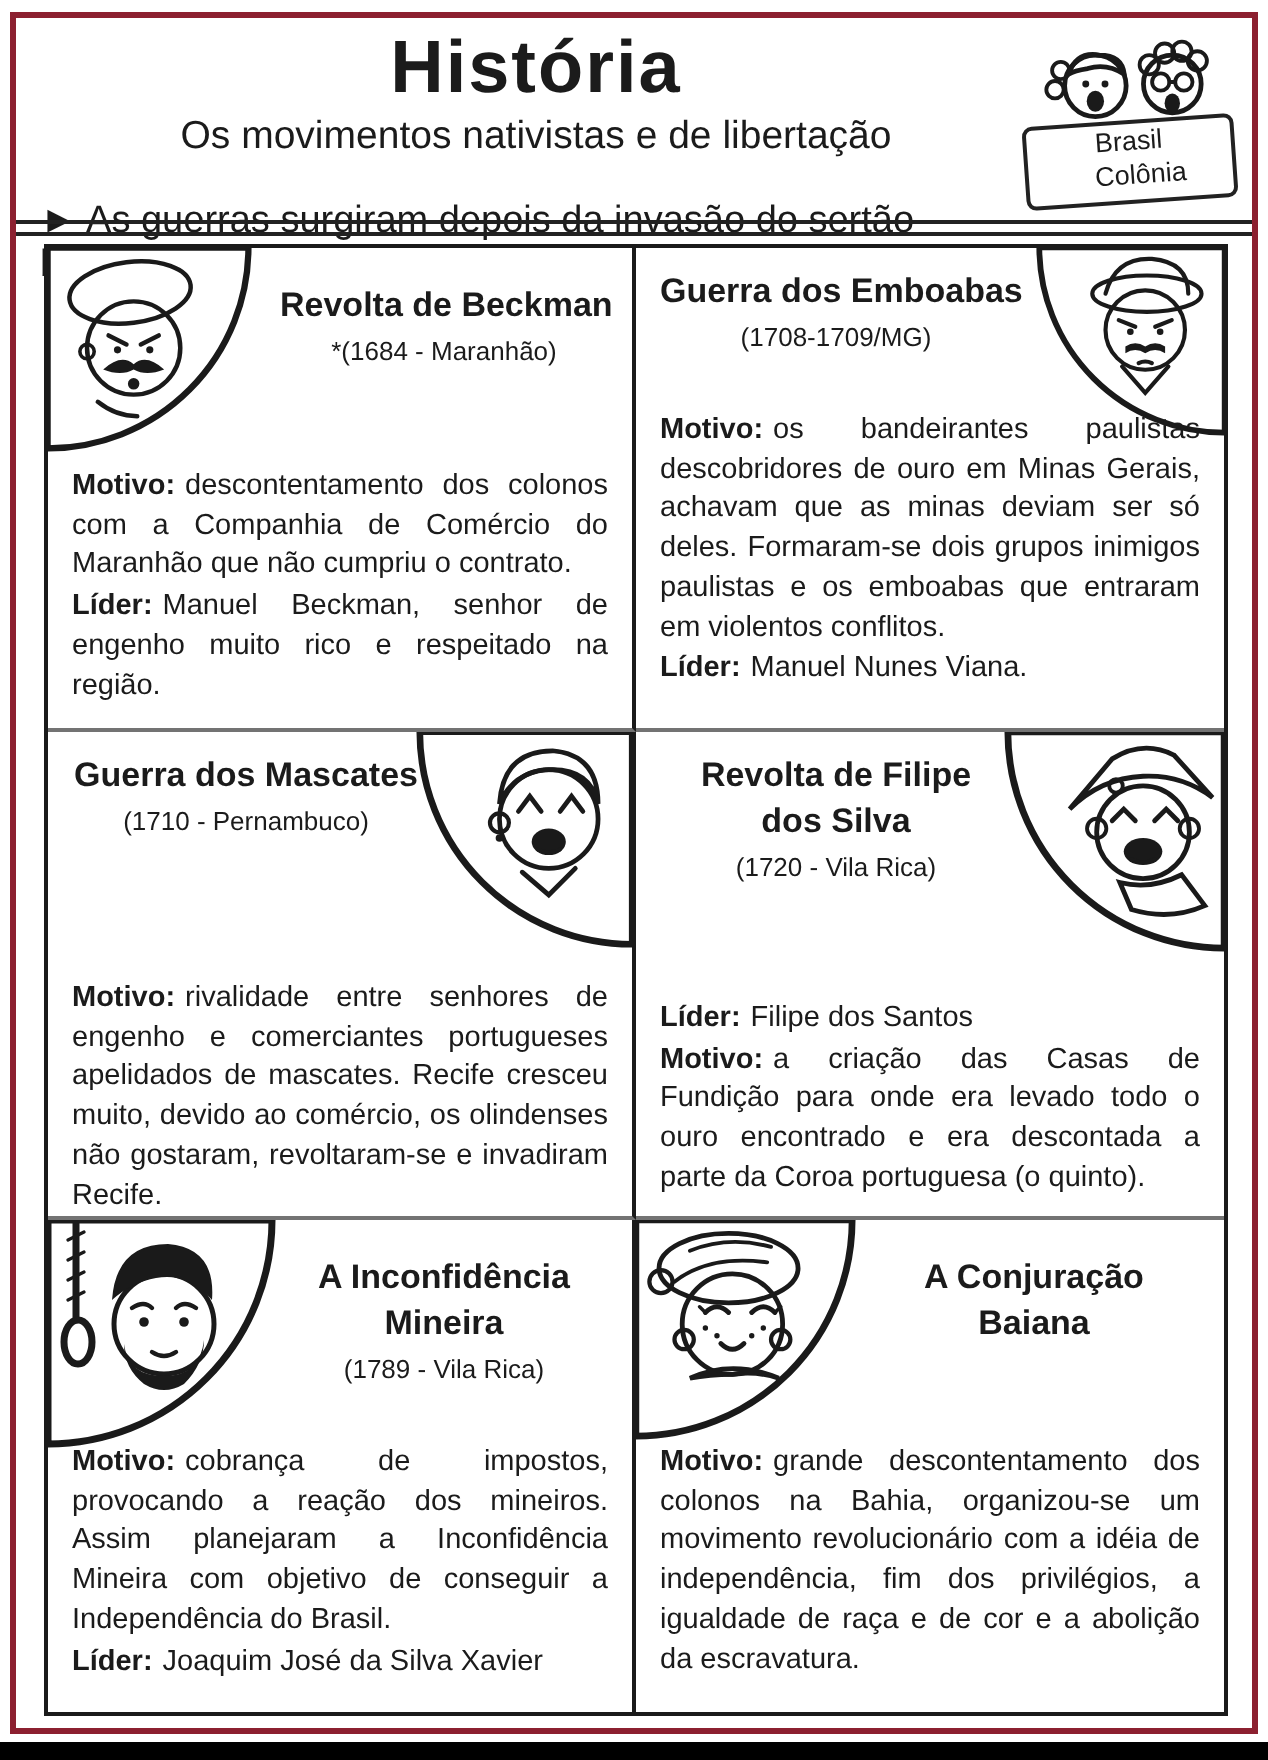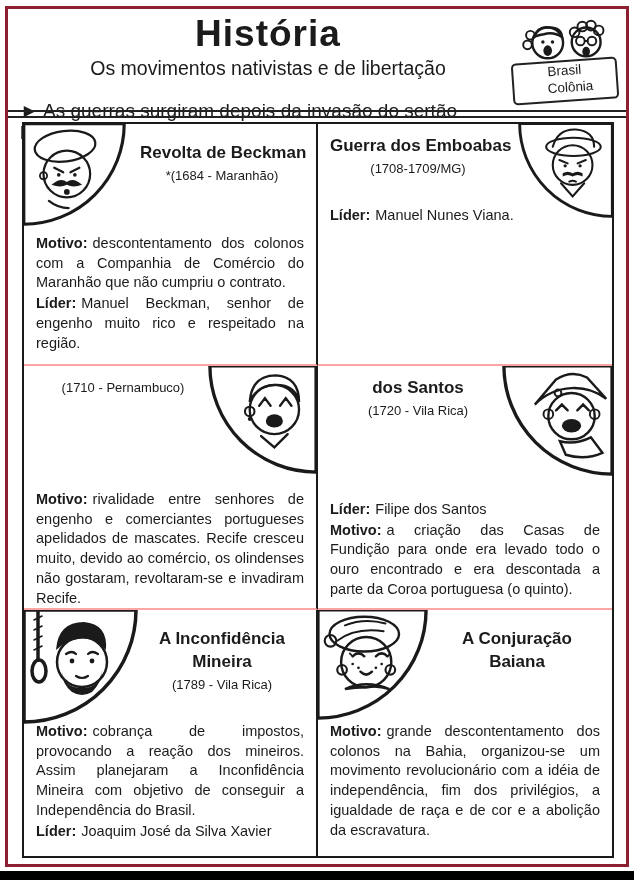--- a/index.html
+++ b/index.html
@@ -25,21 +25,21 @@
   .scroll-box div:last-child { transform:translateX(5px); }
 
   .double-rule { position:absolute; top:110px; left:8px; right:8px; height:4px;
     border-top:2.5px solid #222; border-bottom:2.5px solid #222; }
 
   
   .grid { position:absolute; left:22px; top:122px; width:588px; height:732px;
     border:2px solid #1a1a1a; display:grid;
     grid-template-columns:1fr 1fr; grid-template-rows:242px 244px 1fr; background:#fff; }
   .cell { position:relative; padding:6px 12px 4px; overflow:hidden;
-    border-right:2px solid #1a1a1a; border-bottom:2px solid #fca5a5; }
+    border-right:2px solid #1a1a1a; border-bottom:2px solid #737373; }
   .cell.col2 { border-right:none; }
   .cell.row3 { border-bottom:none; }
 
   .corner-art { position:absolute; top:-2px; z-index:0; }
   .corner-art.tl { left:-2px; } .corner-art.tr { right:-2px; }
 
   .titles { position:relative; z-index:1; text-align:center; }
   .img-left  .titles { margin-left:104px; padding-top:12px; }
   .img-right .titles { margin-right:94px; padding-top:5px; }
   .t-main { font-weight:bold; font-size:17px; line-height:1.35; display:block; white-space:nowrap; }
@@ -138,38 +138,40 @@
         <path class="ln" d="M62,72 Q66,70 70,72" stroke-width="2.5"></path>
         <path class="ln" d="M52,74 L66,90 L80,74" stroke-width="2.5" fill="#fff"></path>
       </svg>
       <div class="head h-c2">
         <div class="titles">
           <span class="t-main">Guerra dos Emboabas</span>
           <span class="t-date">(1708-1709/MG)</span>
         </div>
       </div>
       <div class="body">
+        <p><span class="lbl">Motivo:</span><span>os bandeirantes paulistas descobridores de ouro em Minas Gerais, achavam que as minas deviam ser só deles. Formaram-se dois grupos inimigos paulistas e os emboabas que entraram em violentos conflitos.</span></p>
         <p><span class="lbl">Líder:</span><span>Manuel Nunes Viana.</span></p>
       </div>
     </div>
 
     <div class="cell img-right">
       <svg class="corner-art tr" width="110" height="110" viewBox="0 0 116 116">
         <path d="M114,2 V114 A112,112 0 0 1 2,2 Z" fill="#fff" stroke="#1a1a1a" stroke-width="3.5"></path>
         <circle class="ln" cx="70" cy="48" r="26" stroke-width="2.5" fill="#fff"></circle>
         <path class="ln" d="M44,40 Q46,12 72,12 Q96,14 96,40 Q92,22 72,22 Q52,22 44,40 Z" stroke-width="2.5" fill="#fff"></path>
         <circle class="ln" cx="44" cy="50" r="5" stroke-width="2.2" fill="#fff"></circle>
         <circle cx="44" cy="58" r="2" fill="#1a1a1a"></circle>
         <path class="ln" d="M54,44 L60,36 L66,44 M76,44 L82,36 L88,44" stroke-width="2.5"></path>
         <ellipse cx="70" cy="60" rx="9" ry="7" fill="#1a1a1a"></ellipse>
         <path class="ln" d="M64,64 Q70,67 76,64" stroke-width="2" stroke="#fff"></path>
         <path class="ln" d="M56,76 L70,88 L84,74" stroke-width="2.5" fill="#fff"></path>
       </svg>
       <div class="head h-c3">
         <div class="titles">
+          <span class="t-main">Guerra dos Mascates</span>
           <span class="t-date">(1710 - Pernambuco)</span>
         </div>
       </div>
       <div class="body">
         <p><span class="lbl">Motivo:</span><span>rivalidade entre senhores de engenho e comerciantes portugueses apelidados de mascates. Recife cresceu muito, devido ao comércio, os olindenses não gostaram, revoltaram-se e invadiram Recife.</span></p>
       </div>
     </div>
 
     <div class="cell col2 img-right">
       <svg class="corner-art tr" width="112" height="112" viewBox="0 0 116 116">
@@ -179,21 +181,22 @@
         <circle class="ln" cx="58" cy="30" r="3.5" stroke-width="2"></circle>
         <circle class="ln" cx="48" cy="52" r="5" stroke-width="2" fill="#fff"></circle>
         <circle class="ln" cx="96" cy="52" r="5" stroke-width="2" fill="#fff"></circle>
         <path class="ln" d="M56,48 L62,42 L68,48 M78,48 L84,42 L90,48" stroke-width="2.5"></path>
         <ellipse cx="72" cy="64" rx="10" ry="7" fill="#1a1a1a"></ellipse>
         <path class="ln" d="M66,68 Q72,71 78,68" stroke-width="2" stroke="#fff"></path>
         <path class="ln" d="M60,80 Q76,84 92,76 L104,92 Q86,100 66,94 Z" stroke-width="2.5" fill="#fff"></path>
       </svg>
       <div class="head h-c4">
         <div class="titles">
-          <span class="t-main">dos Santos</span>
+          <span class="t-main">Revolta de Filipe</span>
+          <span class="t-main">dos Silva</span>
           <span class="t-date">(1720 - Vila Rica)</span>
         </div>
       </div>
       <div class="body">
         <p><span class="lbl">Líder:</span><span>Filipe dos Santos</span></p>
         <p><span class="lbl">Motivo:</span><span>a criação das Casas de Fundição para onde era levado todo o ouro encontrado e era descontada a parte da Coroa portuguesa (o quinto).</span></p>
       </div>
     </div>
 
     <div class="cell row3 img-left">

